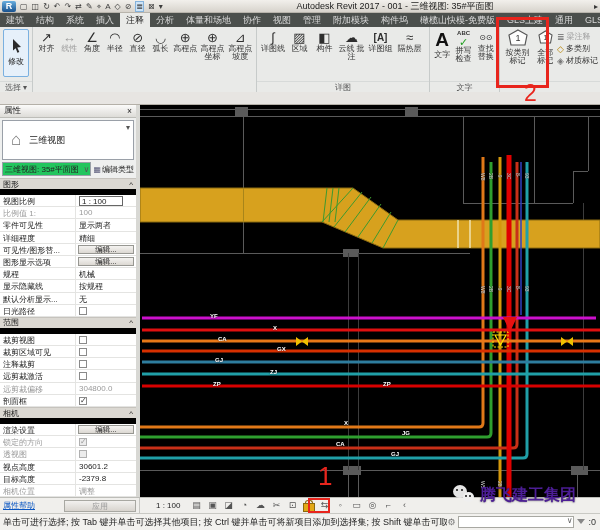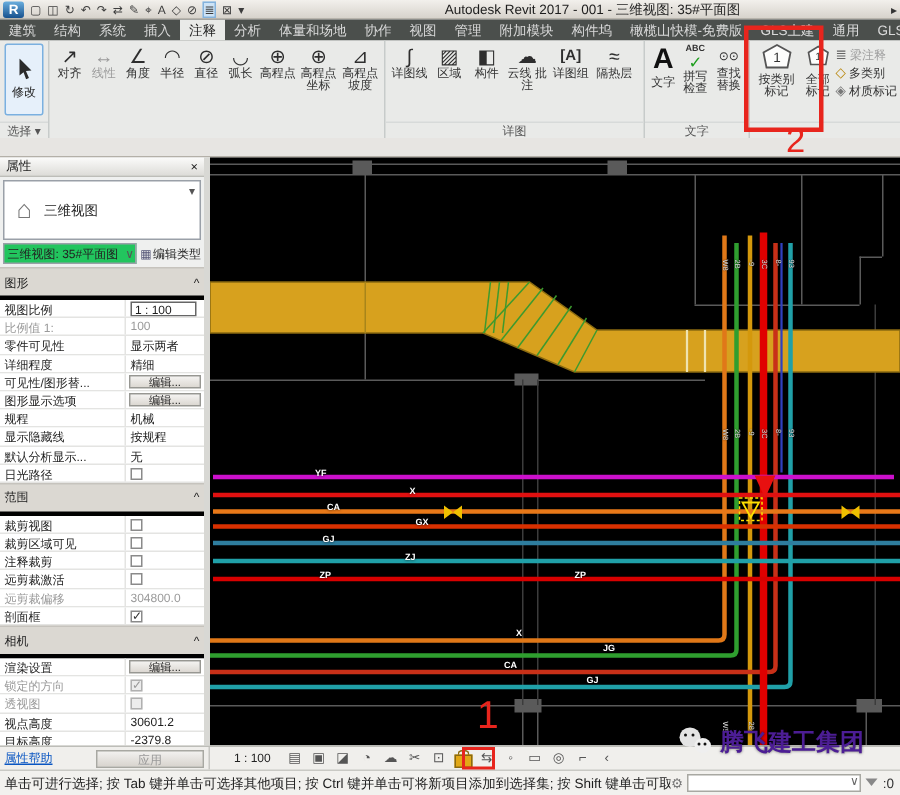--- a/index.html
+++ b/index.html
@@ -49,24 +49,24 @@
 .type-sel{margin:2px;height:40px;background:#fff;border:1px solid #9aa0a8;display:flex;align-items:center;position:relative;}
 .house{font-size:17px;color:#777;margin:0 8px 0 8px;}
 .tname{font-size:9px;color:#222;}
 .tarrow{position:absolute;right:3px;top:2px;font-size:8px;color:#555;}
 .inst-row{display:flex;align-items:center;margin:1px 2px 2px;gap:2px;}
 .inst-dd{flex:1;height:14px;background:#22c55e;border:1px solid #9aa0a8;font-size:8px;line-height:13px;
   padding:0 2px;white-space:nowrap;overflow:hidden;position:relative;}
 .inst-dd .dda{position:absolute;right:1px;top:0;color:#555;}
 .etbtn{display:flex;align-items:center;gap:1px;font-size:8px;color:#222;white-space:nowrap;}
 .etic{font-size:8px;color:#557;}
-.sech{height:22px;background:#dbd8d2;border-top:1px solid #c6c3bd;border-bottom:3px solid #000000;
+.sech{height:17px;background:#dbd8d2;border-top:1px solid #c6c3bd;border-bottom:6px solid #000000;
   display:flex;justify-content:space-between;align-items:center;padding:0 3px;color:#1d1d1d;}
 .prow{display:flex;height:12.2px;background:#fff;border-bottom:1px solid #e4e4e2;}
-.plab{width:84px;padding:1px 3px 0;border-right:1px solid #e4e4e2;white-space:nowrap;overflow:hidden;color:#1d1d1d;}
+.plab{width:76px;padding:1px 3px 0;border-right:1px solid #e4e4e2;white-space:nowrap;overflow:hidden;color:#1d1d1d;}
 .pval{flex:1;padding:1px 3px 0;white-space:nowrap;overflow:hidden;color:#1d1d1d;}
 .pval.dim{color:#9a9a9a;}
 .editval{display:inline-block;border:1px solid #666;background:#fff;padding:0 2px;min-width:44px;height:10px;line-height:9px;}
 .pbtn{flex:1;margin:1px 2px;background:linear-gradient(#f4f3f1,#dcd8d2);border:1px solid #979792;
   text-align:center;font-size:7.5px;line-height:8px;height:9px;}
 .cb{width:8px;height:8px;border:1px solid #8a8a8a;background:#fff;margin-top:1px;position:relative;display:inline-block;}
 .cb.on::after{content:"✓";position:absolute;top:-2px;left:0;font-size:8px;color:#333;}
 .cb.dim{background:#ececec;border-color:#b0b0b0;} .cb.dim::after{color:#999;}
 
 .viewport{position:absolute;left:140px;top:105px;width:460px;height:392px;background:#000;overflow:hidden;}

